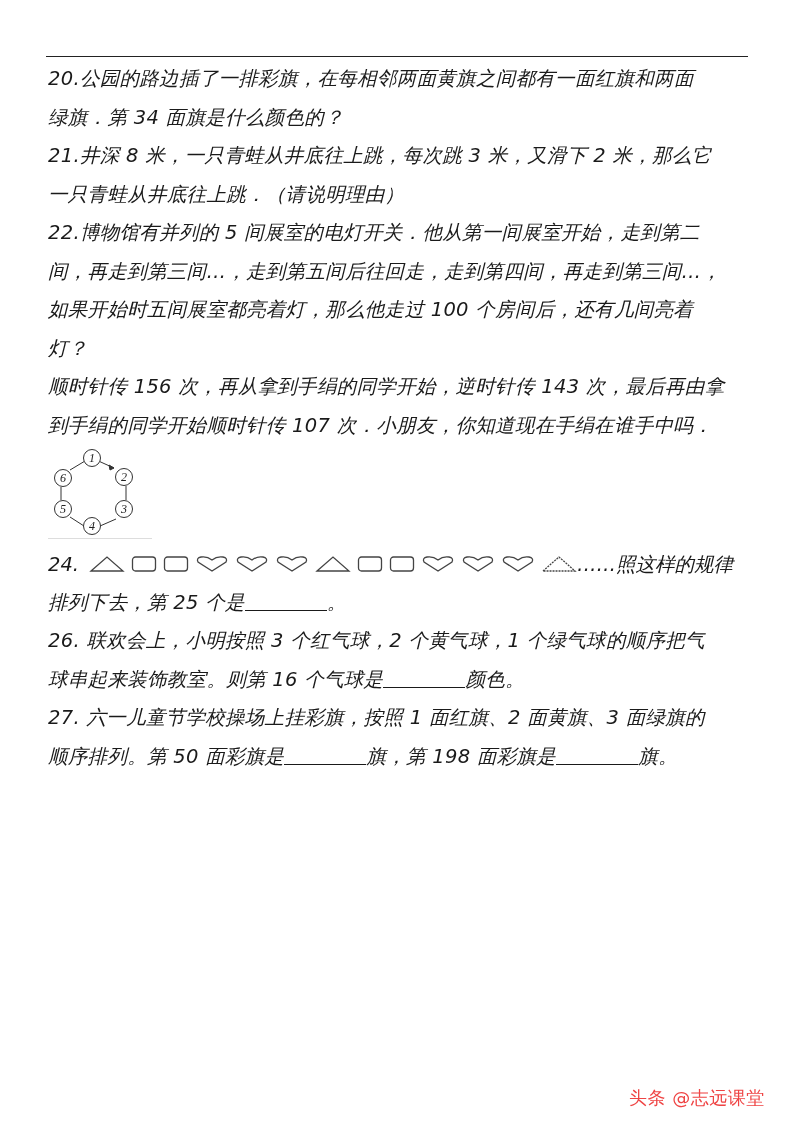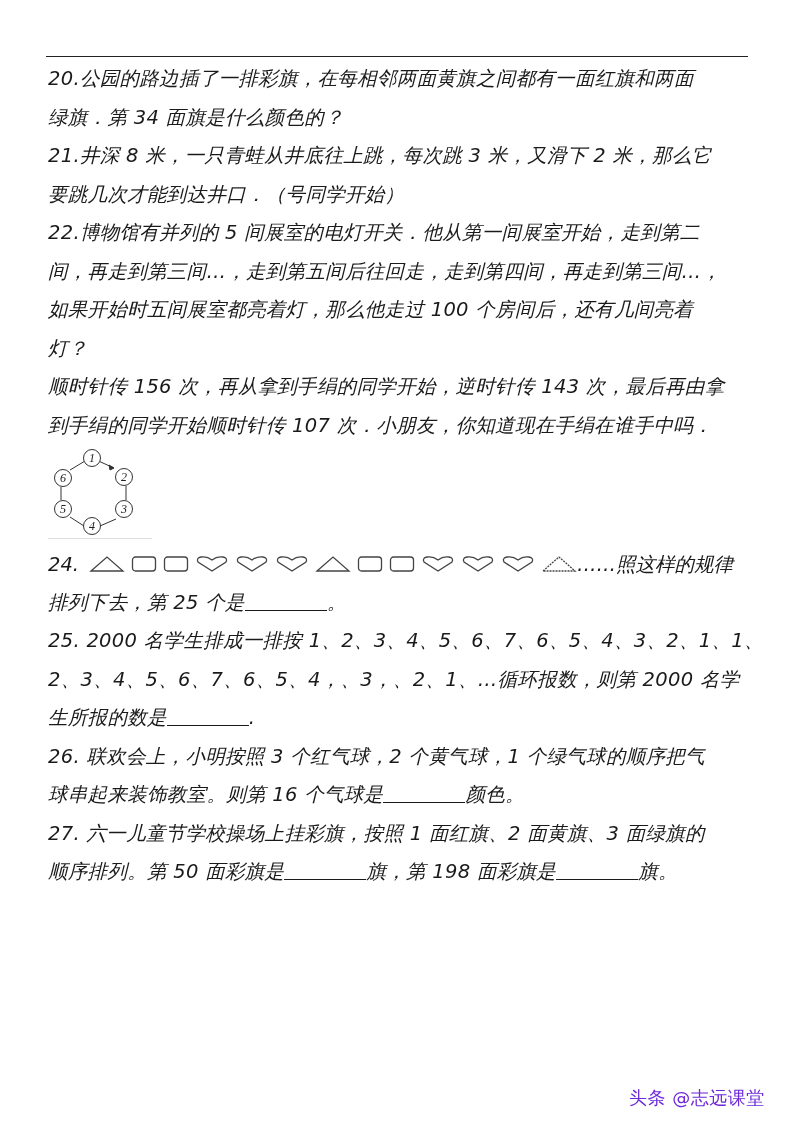--- a/index.html
+++ b/index.html
@@ -7,37 +7,37 @@
          font-family: "DejaVu Sans", "Liberation Sans", sans-serif; color: #1a1a1a; }
   .top-rule { position: absolute; left: 46px; top: 56px; width: 702px; height: 1px; background: #222; }
   .content { position: absolute; left: 48px; top: 60px; width: 712px; font-style: italic; }
   .line { font-size: 19.5px; height: 38.5px; line-height: 38.5px; white-space: nowrap; letter-spacing: 0.3px; }
   .blank { display: inline-block; width: 82px; border-bottom: 1.3px solid #1a1a1a; height: 20px; vertical-align: -2px; }
   .diagram { width: 104px; height: 86px; position: relative; margin: 4px 0 4px 0; }
   .diagram-rule { position: absolute; left: 0; bottom: -4px; width: 104px; height: 1px; background: #ddd; }
   .shapes-line { display: flex; align-items: center; height: 38.5px; font-size: 19.5px; white-space: nowrap; }
   .shapes-line .num { margin-right: 10px; text-align: right; }
   .shape { display: inline-block; margin-right: 6px; }
-  .watermark { position: absolute; left: 629px; top: 1086px; font-size: 18px; color: #6d28d9; letter-spacing: 0.5px; }
+  .watermark { position: absolute; left: 629px; top: 1086px; font-size: 18px; color: #ef4444; letter-spacing: 0.5px; }
 </style>
 </head>
 <body>
 
 <div class="top-rule"></div>
 
 <div class="content">
 
   <div>
     <div class="line">20.公园的路边插了一排彩旗，在每相邻两面黄旗之间都有一面红旗和两面</div>
     <div class="line">绿旗．第 34 面旗是什么颜色的？</div>
   </div>
 
   <div>
     <div class="line">21.井深 8 米，一只青蛙从井底往上跳，每次跳 3 米，又滑下 2 米，那么它</div>
-    <div class="line">要跳几次才能到达井口．（号同学开始）</div>
+    <div class="line">一只青蛙从井底往上跳．（请说明理由）</div>
   </div>
 
   <div>
     <div class="line">22.博物馆有并列的 5 间展室的电灯开关．他从第一间展室开始，走到第二</div>
     <div class="line">间，再走到第三间…，走到第五间后往回走，走到第四间，再走到第三间…，</div>
     <div class="line">如果开始时五间展室都亮着灯，那么他走过 100 个房间后，还有几间亮着</div>
     <div class="line">灯？</div>
   </div>
 
   <div>
@@ -118,27 +118,20 @@
       <svg class="shape" width="36" height="18" viewBox="0 0 36 18" style="margin-right:0">
           <polygon points="2,16 18,2 34,16" fill="none" stroke="#444" stroke-width="1.3" stroke-dasharray="2,1"></polygon>
         </svg>
       <span>……照这样的规律</span>
     </div>
     <div class="line">
       <span>排列下去，第 25 个是</span><span class="blank"></span><span>。</span>
     </div>
   </div>
 
-  <div>
-    <div class="line">25. 2000  名学生排成一排按  1、2、3、4、5、6、7、6、5、4、3、2、1、1、</div>
-    <div class="line">2、3、4、5、6、7、6、5、4，、3，、2、1、…循环报数，则第 2000 名学</div>
-    <div class="line">
-      <span>生所报的数是</span><span class="blank"></span><span>.</span>
-    </div>
-  </div>
 
   <div>
     <div class="line">26. 联欢会上，小明按照 3 个红气球，2 个黄气球，1 个绿气球的顺序把气</div>
     <div class="line">
       <span>球串起来装饰教室。则第 16 个气球是</span><span class="blank"></span><span>颜色。</span>
     </div>
   </div>
 
   <div>
     <div class="line">27. 六一儿童节学校操场上挂彩旗，按照 1 面红旗、2 面黄旗、3 面绿旗的</div>

